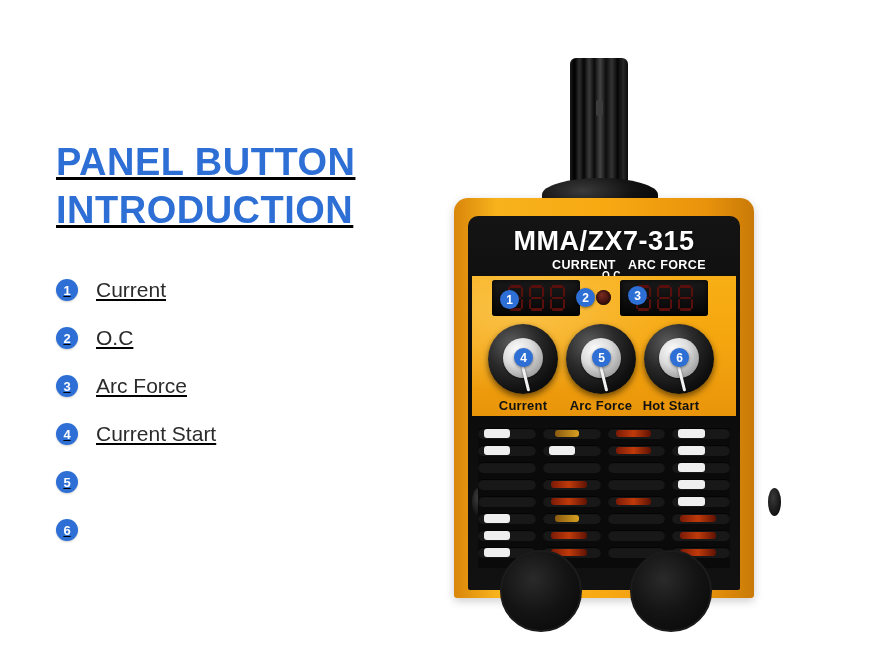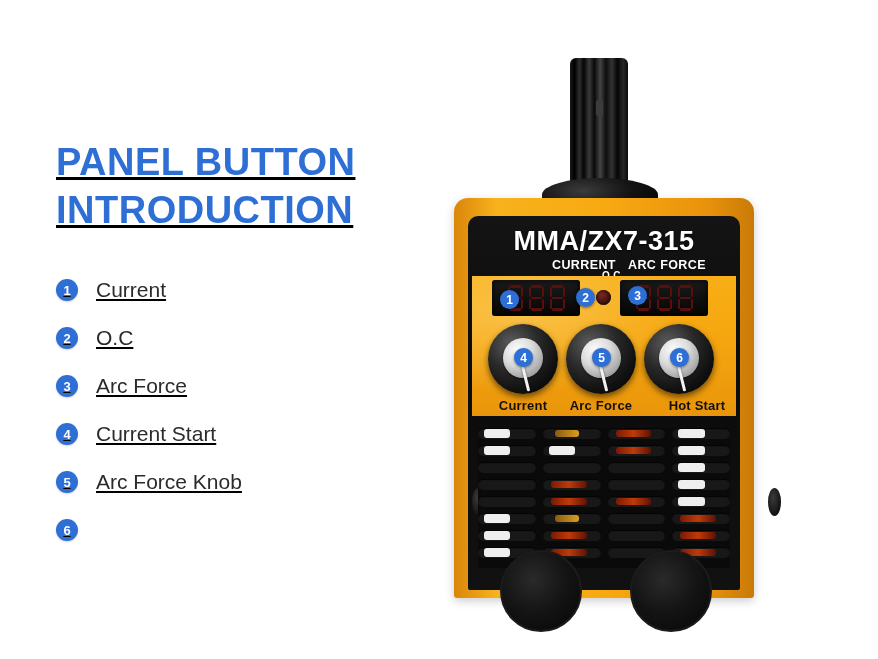--- a/index.html
+++ b/index.html
@@ -311,21 +311,21 @@
     top: 200px;
     width: 84px;
     text-align: center;
     color: #111;
     font-size: 13px;
     font-weight: bold;
     letter-spacing: 0.2px;
   }
   .klab-1 { left: 27px; }
   .klab-2 { left: 105px; }
-  .klab-3 { left: 201px; text-align: center; }
+  .klab-3 { left: 175px; text-align: center; }
 
   
   .marker {
     position: absolute;
     width: 19px;
     height: 19px;
     border-radius: 50%;
     background: #2E6FD6;
     color: #fff;
     font-size: 12px;
@@ -458,21 +458,20 @@
       <span class="legend-label">Arc Force</span>
     </div>
 
     <div class="legend-item">
       <span class="bullet">4</span>
       <span class="legend-label">Current Start</span>
     </div>
 
     <div class="legend-item">
       <span class="bullet">5</span>
-      <span class="legend-label">Arc Force Knob</span>
     </div>
 
     <div class="legend-item">
       <span class="bullet">6</span>
     </div>
 
   </div>
 </div>
 
 <div class="product">

